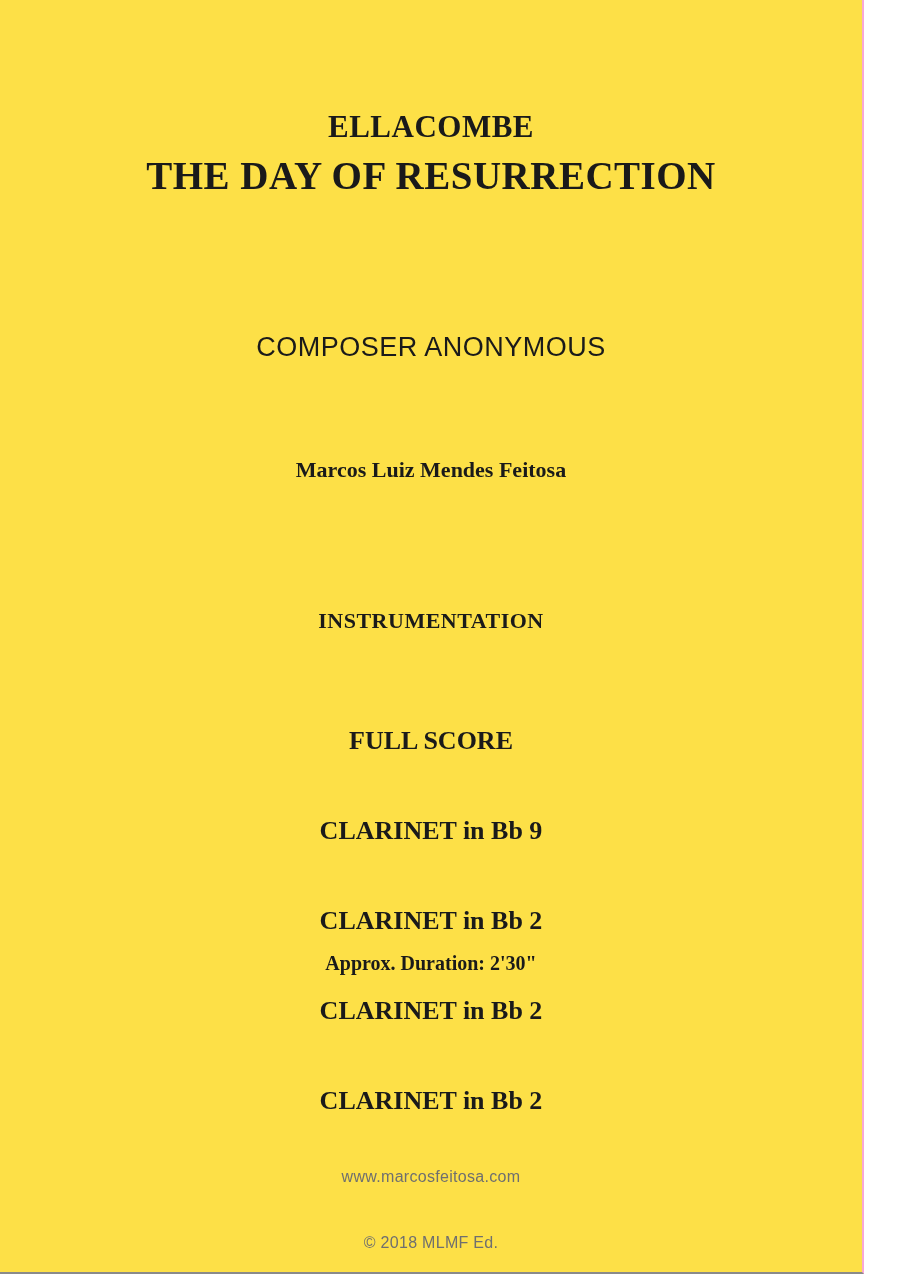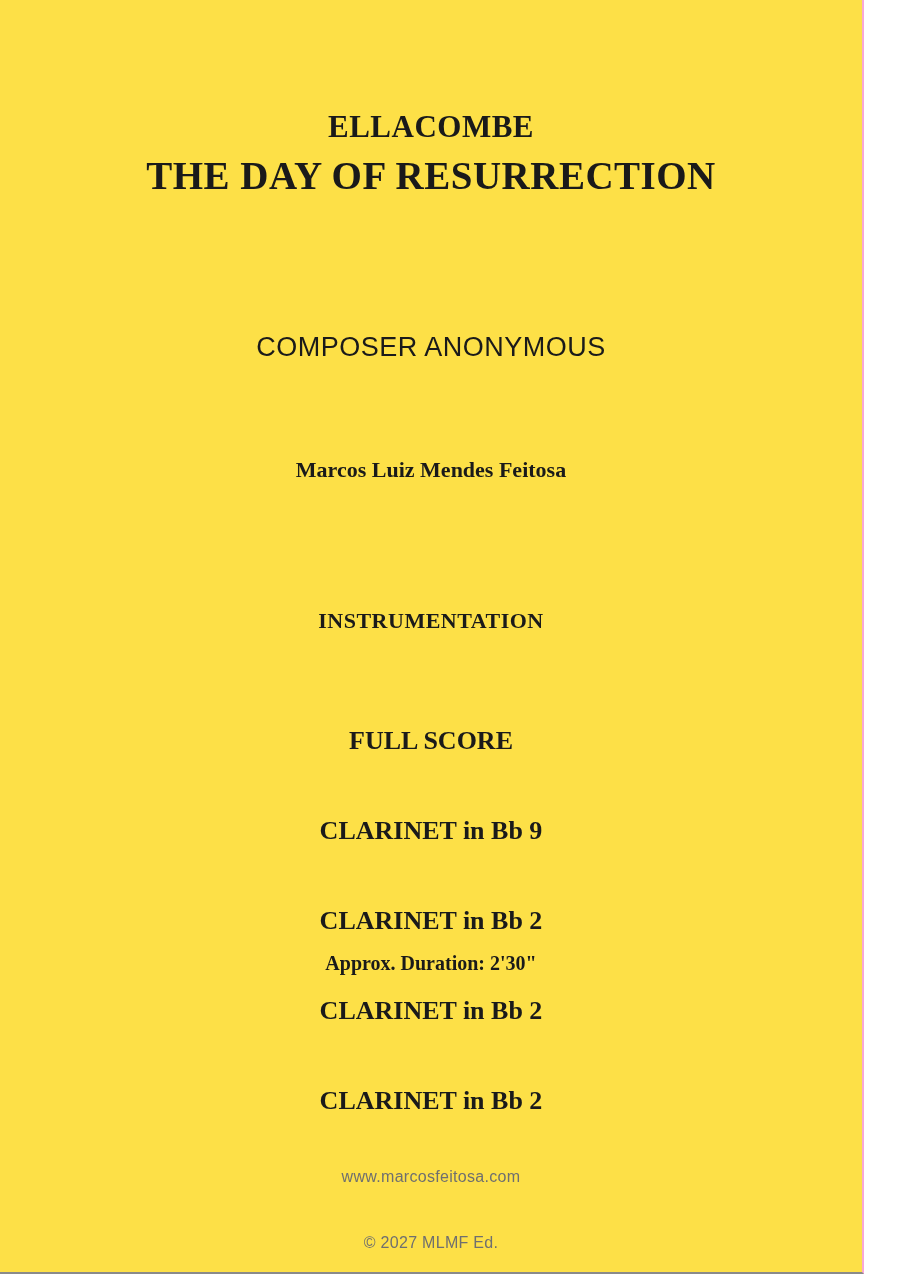--- a/index.html
+++ b/index.html
@@ -105,16 +105,16 @@
     <div>CLARINET in Bb 9</div>
     <div>CLARINET in Bb 2</div>
     <div>CLARINET in Bb 2</div>
     <div>CLARINET in Bb 2</div>
   </div>
 
   <div class="centered serif-bold duration">Approx. Duration: 2'30"</div>
 
   <div class="centered footer">
     <div>www.marcosfeitosa.com</div>
-    <div>© 2027 MLMF Ed.</div>
+    <div>© 2018 MLMF Ed.</div>
   </div>
 
 </div>
 
 </body></html>

